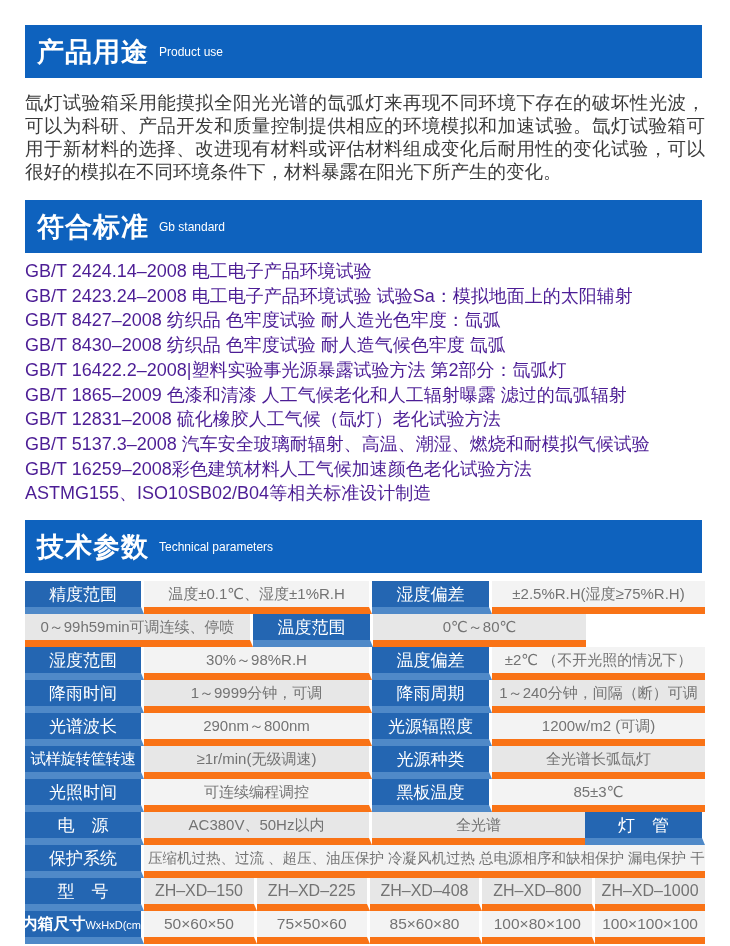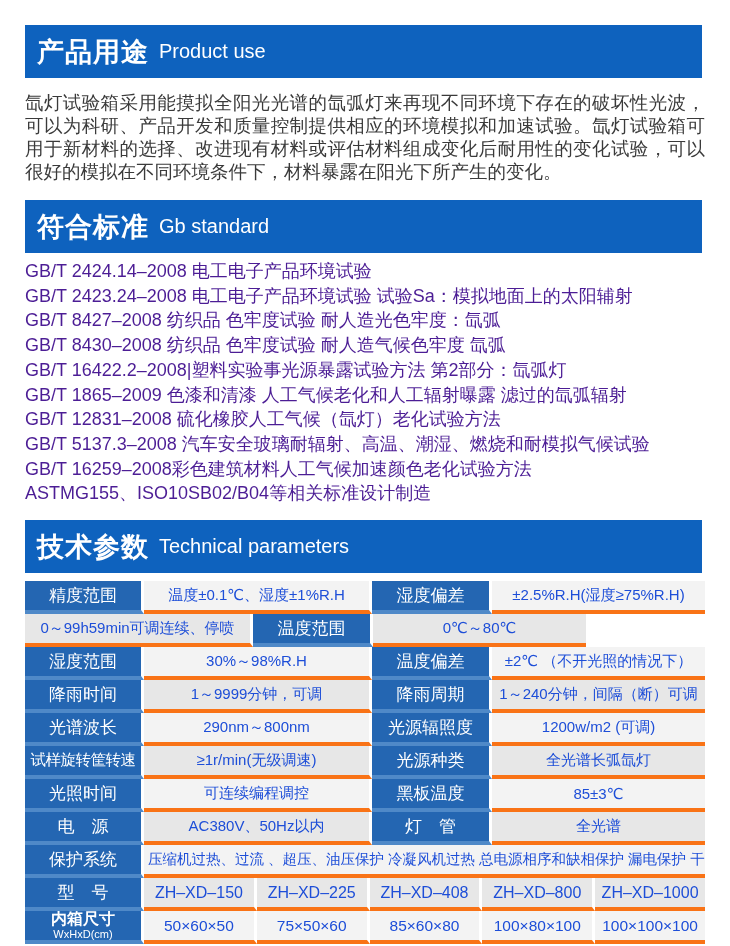--- a/index.html
+++ b/index.html
@@ -19,21 +19,21 @@
     background:#0E62BE;
     display:flex;
     align-items:center;
     box-sizing:border-box;
     padding-left:12px;
   }
   .bar1 { margin-top:25px; }
   .bar2 { margin-top:17px; }
   .bar3 { margin-top:14px; }
   .bar-zh { font-size:27px; font-weight:bold; color:#fff; letter-spacing:1px; }
-  .bar-en { font-size:20px; color:#fff; margin-left:10px; }
+  .bar-en { font-size:12px; color:#fff; margin-left:10px; }
 
   
   .intro {
     margin:13px 25px 0 25px;
     width:680px;
     font-size:18.5px;
     line-height:23px;
     text-align:justify;
     color:#3a3a3a;
   }
@@ -50,46 +50,46 @@
 
   
   .spec-table { margin:8px 25px 0 25px; width:680px; }
   .row { display:flex; }
   .cell {
     box-sizing:border-box;
     height:33px;
     display:flex;
     align-items:center;
     justify-content:center;
-    border-bottom:4px solid #f97316;
+    border-bottom:7px solid #f97316;
     border-right:3px solid #fff;
     overflow:hidden;
   }
   .last { border-right:none; }
   .lbl {
     background:#2466B2;
     color:#fff;
     font-size:17px;
     border-bottom-color:#4F89C8;
     white-space:nowrap;
   }
   .lbl.tight { font-size:15.5px; letter-spacing:-0.5px; }
   .c1 { width:119px; }
   .c2 { width:228px; }
   .c3 { width:120px; }
   .c4 { width:213px; }
   .wide { width:561px; }
   .five { flex:1; }
-  .val { font-size:15px; color:#1d4ed8; white-space:nowrap; }
+  .val { font-size:15px; color:#737373; white-space:nowrap; }
   .light { background:#F3F3F3; }
   .dark  { background:#E7E7E7; }
   .prot { font-size:14.5px; justify-content:flex-start; padding-left:4px; }
   .model-val { font-size:16px; }
   .size-val { font-size:15.5px; }
-  .lbl-2line { flex-direction:column; line-height:1; }
+  .lbl-2line { flex-direction:row; line-height:1; }
   .lbl-2line .t1 { font-size:16px; font-weight:bold; }
   .lbl-2line .t2 { font-size:11px; margin-top:2px; }
 </style>
 </head>
 <body>
 
 <div class="page">
 
   <div class="section-bar bar1">
     <span class="bar-zh">产品用途</span>
@@ -167,22 +167,22 @@
     <div class="row">
       <div class="cell lbl c1">光照时间</div>
       <div class="cell val light c2">可连续编程调控</div>
       <div class="cell lbl c3">黑板温度</div>
       <div class="cell val light c4 last">85±3℃</div>
     </div>
 
     <div class="row">
       <div class="cell lbl c1">电　源</div>
       <div class="cell val dark c2">AC380V、50Hz以内</div>
+      <div class="cell val dark c4 last">全光谱</div>
       <div class="cell lbl c3">灯　管</div>
-      <div class="cell val dark c4 last">全光谱</div>
     </div>
 
     <div class="row">
       <div class="cell lbl c1">保护系统</div>
       <div class="cell val light prot wide last">压缩机过热、过流 、超压、油压保护 冷凝风机过热 总电源相序和缺相保护 漏电保护 干烧保护</div>
     </div>
 
     <div class="row">
       <div class="cell lbl c1">型　号</div>
       <div class="cell val dark model-val five">ZH–XD–150</div>

